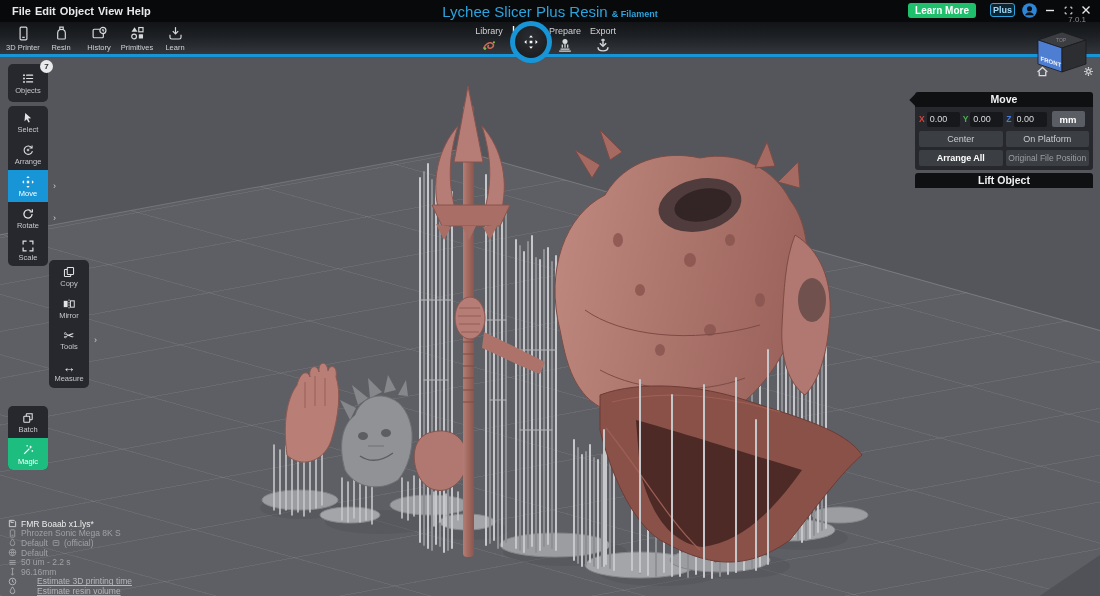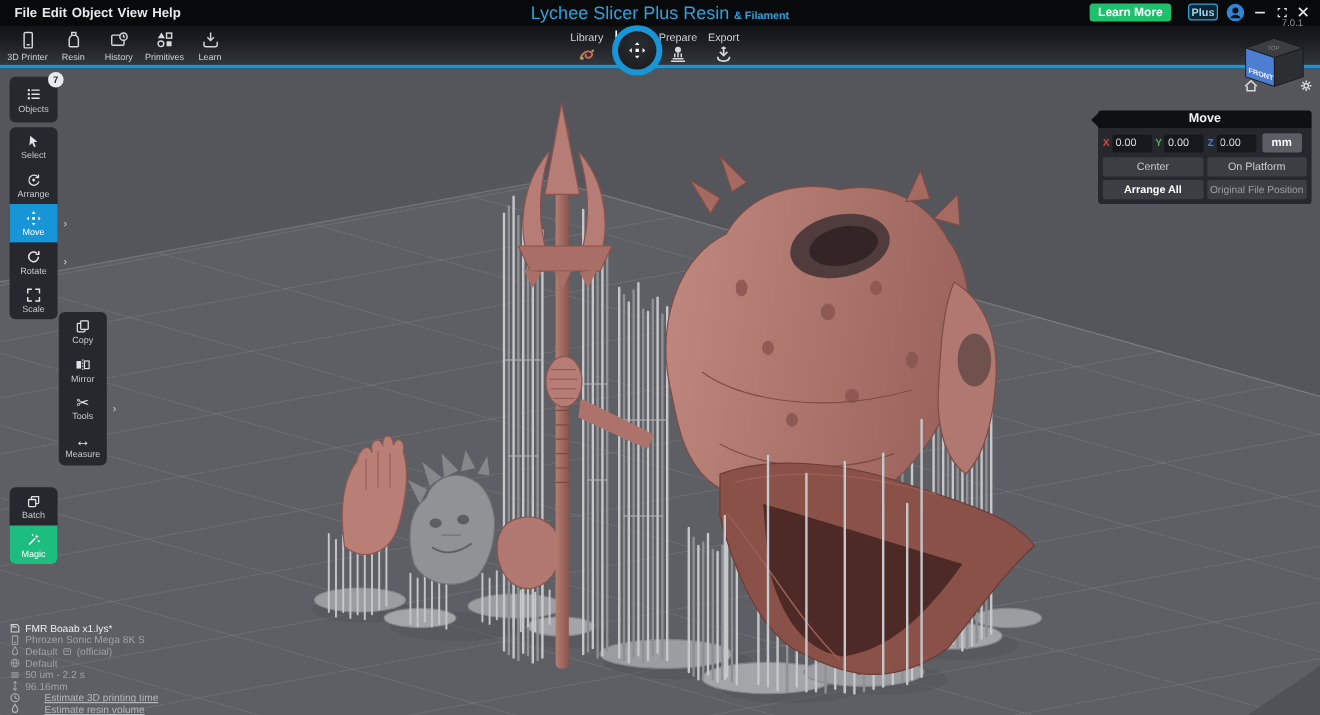--- a/index.html
+++ b/index.html
@@ -474,20 +474,23 @@
       <div class="btn-grid">
         <div class="p-btn">Center</div>
         <div class="p-btn">On Platform</div>
         <div class="p-btn bold">Arrange All</div>
         <div class="p-btn dim">Original File Position</div>
       </div>
     </div>
   </div>
 
   <div class="panel" style="top:173px;">
+    <div class="panel-hdr">
+      <span>Lift Object</span>
+    </div>
   </div>
 
   <div class="status">
     <div class="st-row">
       <svg width="9" height="9" viewBox="0 0 10 10" fill="none" stroke="#d4d6d8" stroke-width="1">
         <path d="M1.5 1.5h5.3l1.7 1.7v5.3h-7z"></path>
           <path d="M3.2 1.5v2.3h3.2"></path>
         </svg>
       <span class="st-txt strong">FMR Boaab x1.lys*</span>
     </div>

